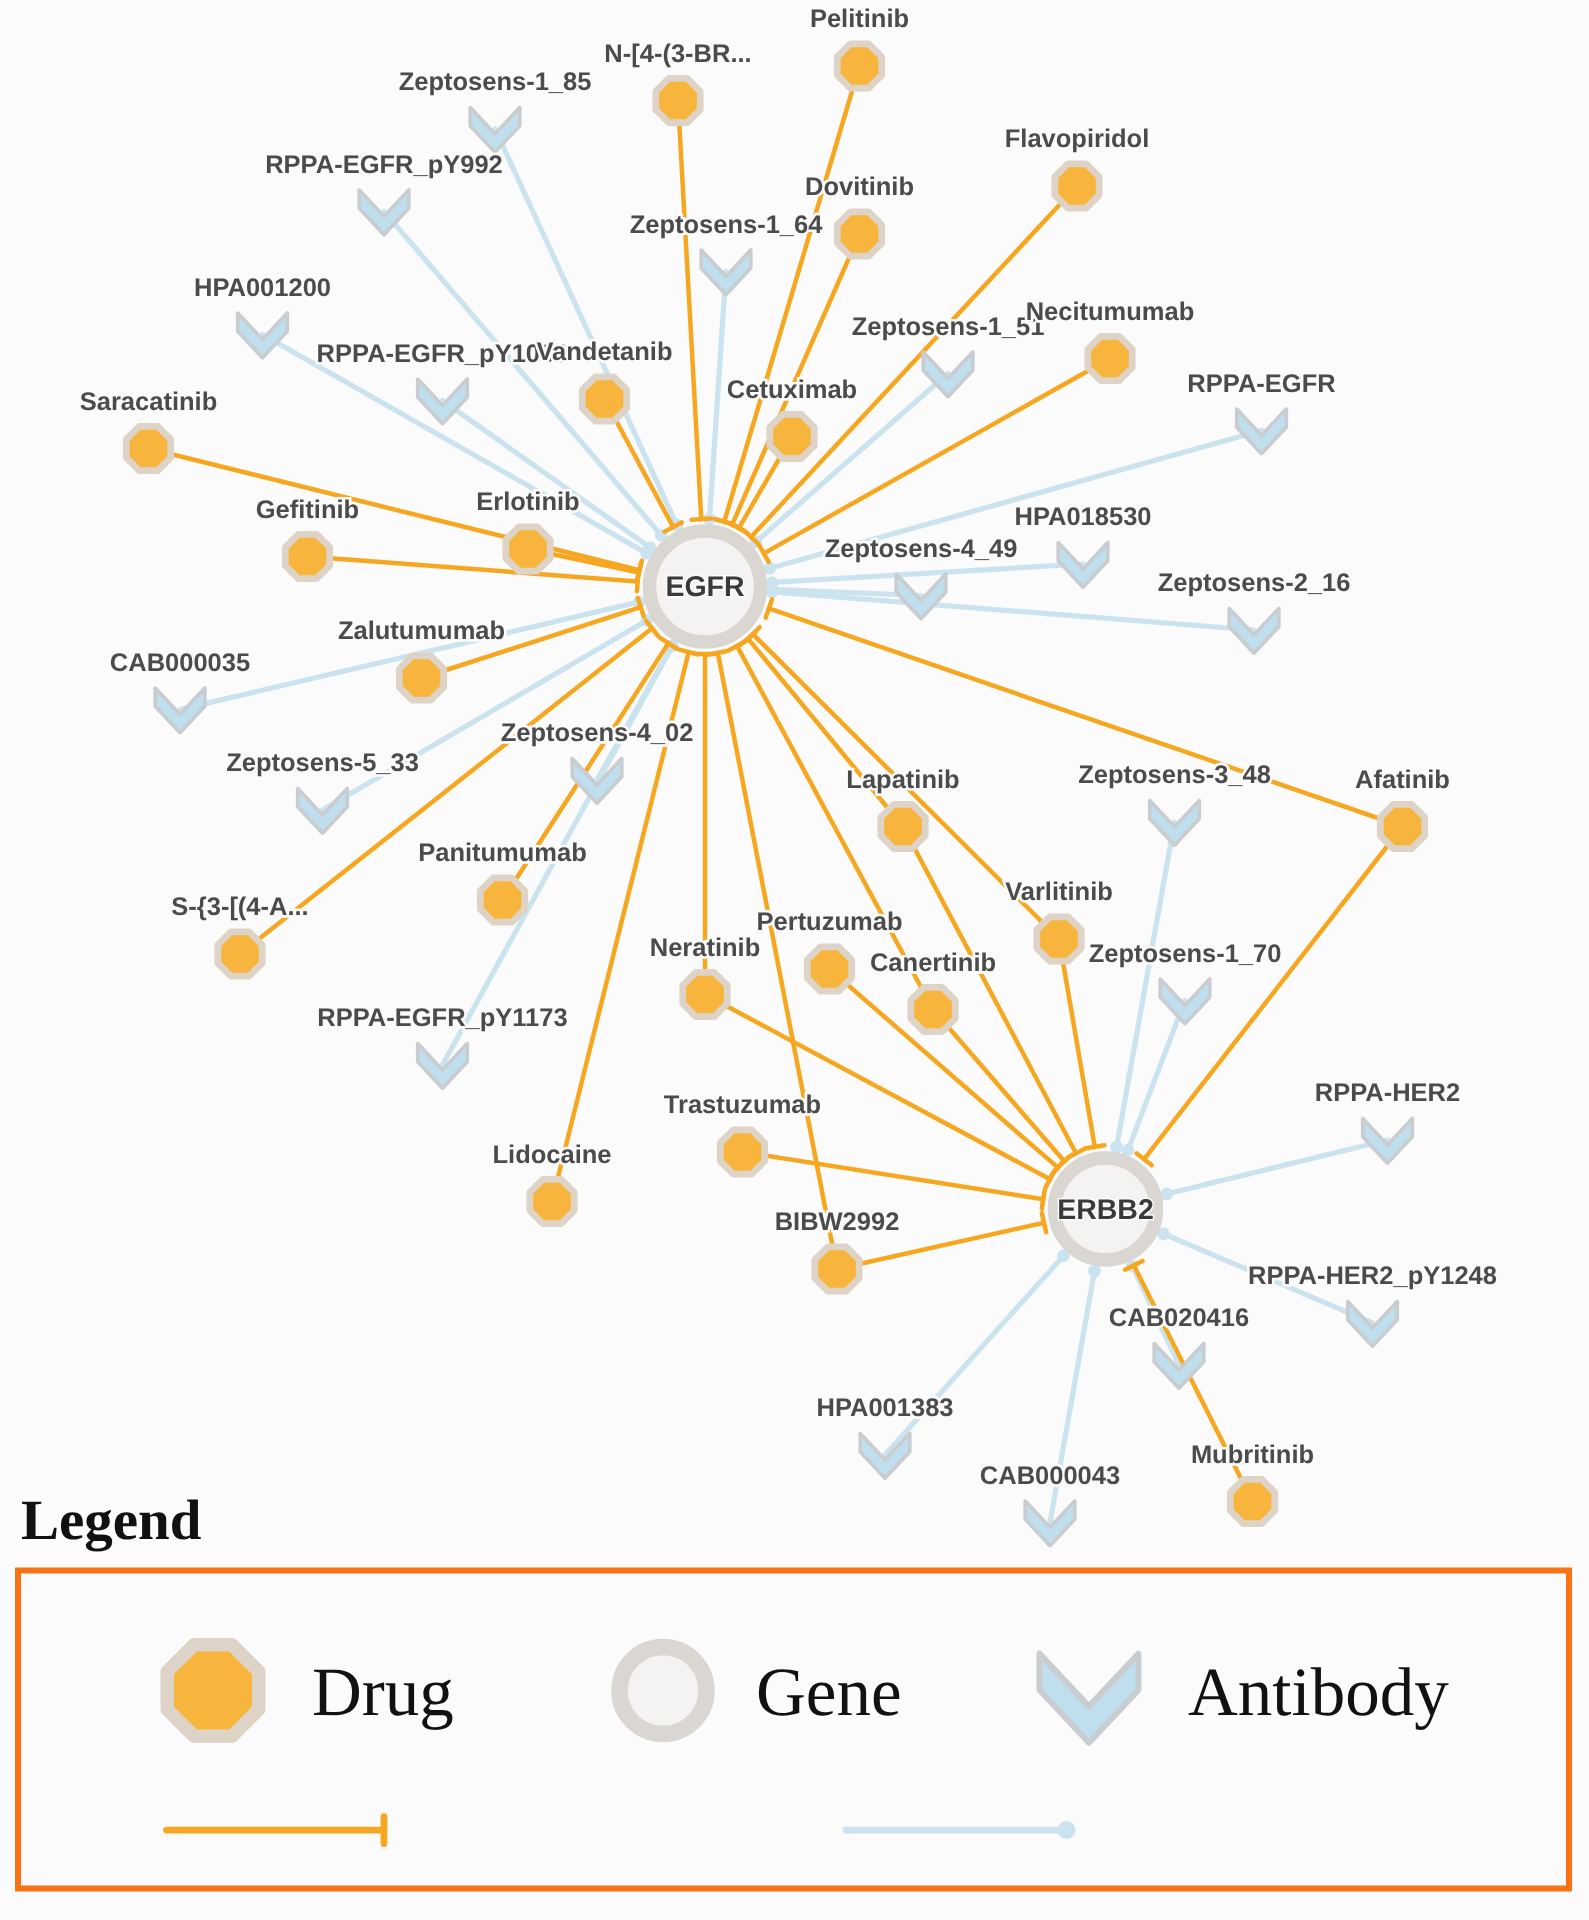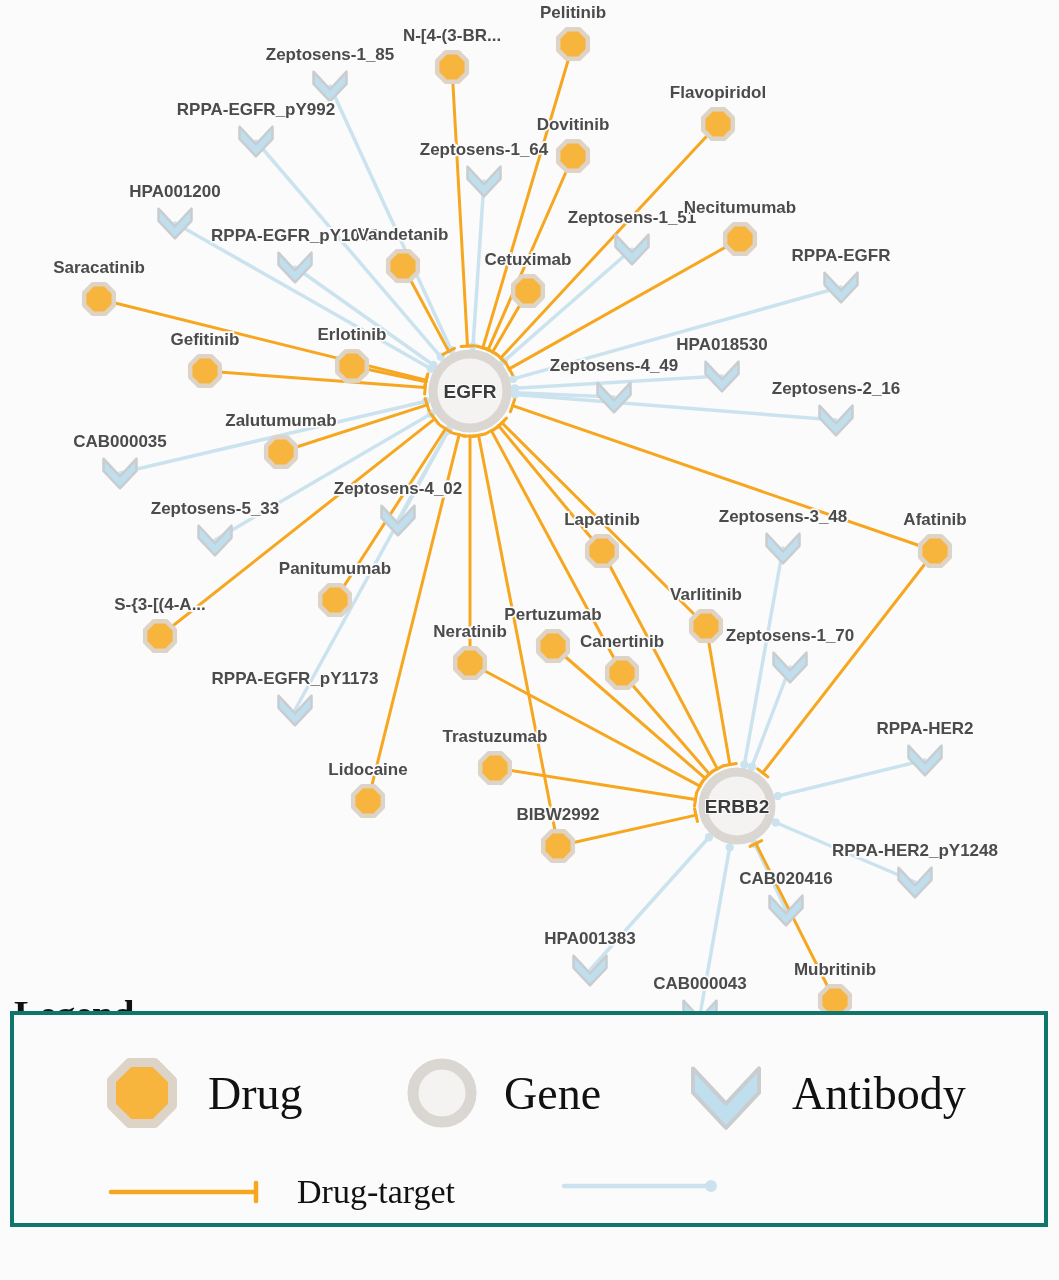--- a/index.html
+++ b/index.html
@@ -24,22 +24,22 @@
   .ab-shape{fill:var(--ab-fill);stroke:var(--ab-ring);stroke-width:2.5;stroke-linejoin:round;}
   .gene-shape{fill:var(--gene-fill);stroke:var(--gene-ring);stroke-width:9;}
   .node-label{font:bold 17px "Liberation Sans",sans-serif;fill:var(--label-text);
               stroke:var(--bg);stroke-width:3.5px;paint-order:stroke;}
   .gene-label{font:bold 19px "Liberation Sans",sans-serif;fill:#3A3A3A;
               stroke:var(--bg);stroke-width:2px;paint-order:stroke;}
 
   
   .legend-title{position:absolute;left:14px;top:992px;
       font:bold 38px "Liberation Serif",serif;color:var(--legend-text);}
-  .legend-box{position:absolute;left:10px;top:1011px;width:1030px;height:208px;
-      border:4px solid #0f766e;background:var(--bg);}
+  .legend-box{position:absolute;left:10px;top:1045px;width:1030px;height:208px;
+      border:4px solid #f97316;background:var(--bg);}
   .legend-item{position:absolute;display:flex;align-items:center;gap:26px;}
   .li-drug{left:88px;top:38px;}
   .li-gene{left:388px;top:38px;gap:22px;}
   .li-antibody{left:672px;top:38px;}
   .li-dt{left:92px;top:158px;}
   .li-at{left:545px;top:158px;}
   .li-label{font:400 46px "Liberation Serif",serif;color:var(--legend-text);}
   .li-sublabel{font:400 34px "Liberation Serif",serif;color:var(--legend-text);}
   .big-oct{stroke-width:9;}
   .big-ring{stroke-width:11;}
@@ -277,21 +277,20 @@
         <polygon class="ab-shape big-chev" points="7,15.4 40,50.6 73,15.4 73,39.6 40,74.8 7,39.6"></polygon>
       </svg>
       <span class="li-label">Antibody</span>
     </div>
 
     <div class="legend-item li-dt">
       <svg width="165" height="26" viewBox="0 0 165 26">
         <line class="drug-line lg" x1="5" y1="13" x2="150" y2="13"></line>
         <line class="drug-line lg" x1="150" y1="4" x2="150" y2="22"></line>
       </svg>
-      <span class="li-sublabel">Drug-target</span>
     </div>
 
     <div class="legend-item li-at">
       <svg width="165" height="26" viewBox="0 0 165 26">
         <line class="ab-line lg" x1="5" y1="13" x2="147" y2="13"></line>
         <circle class="ab-dot" cx="152" cy="13" r="6"></circle>
       </svg>
     </div>
 
   </div>

